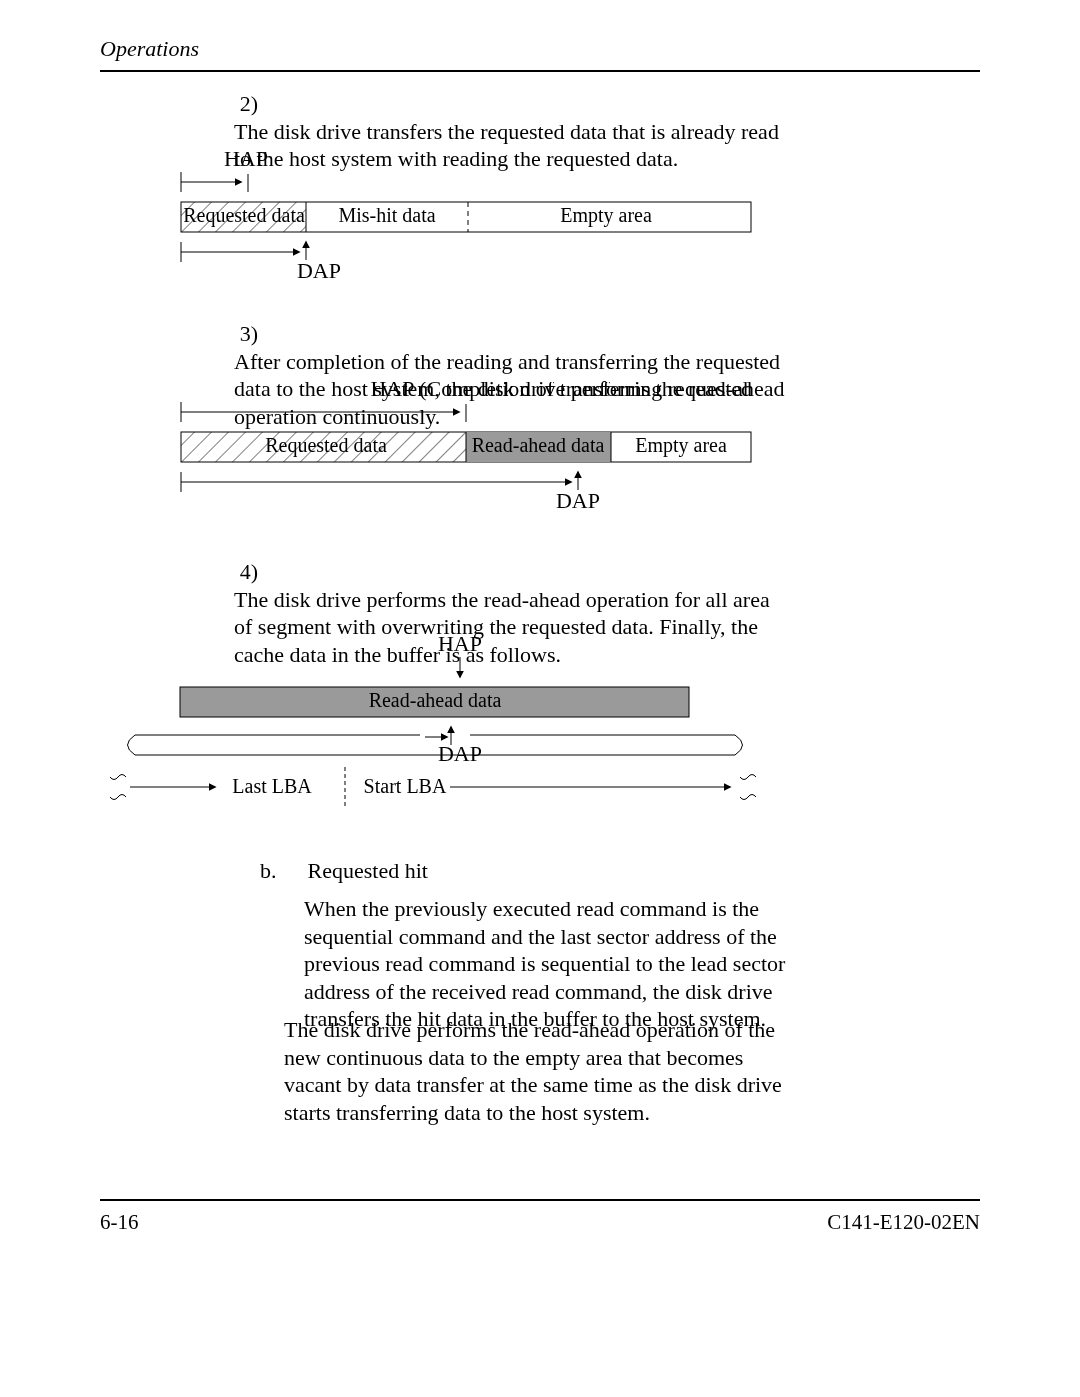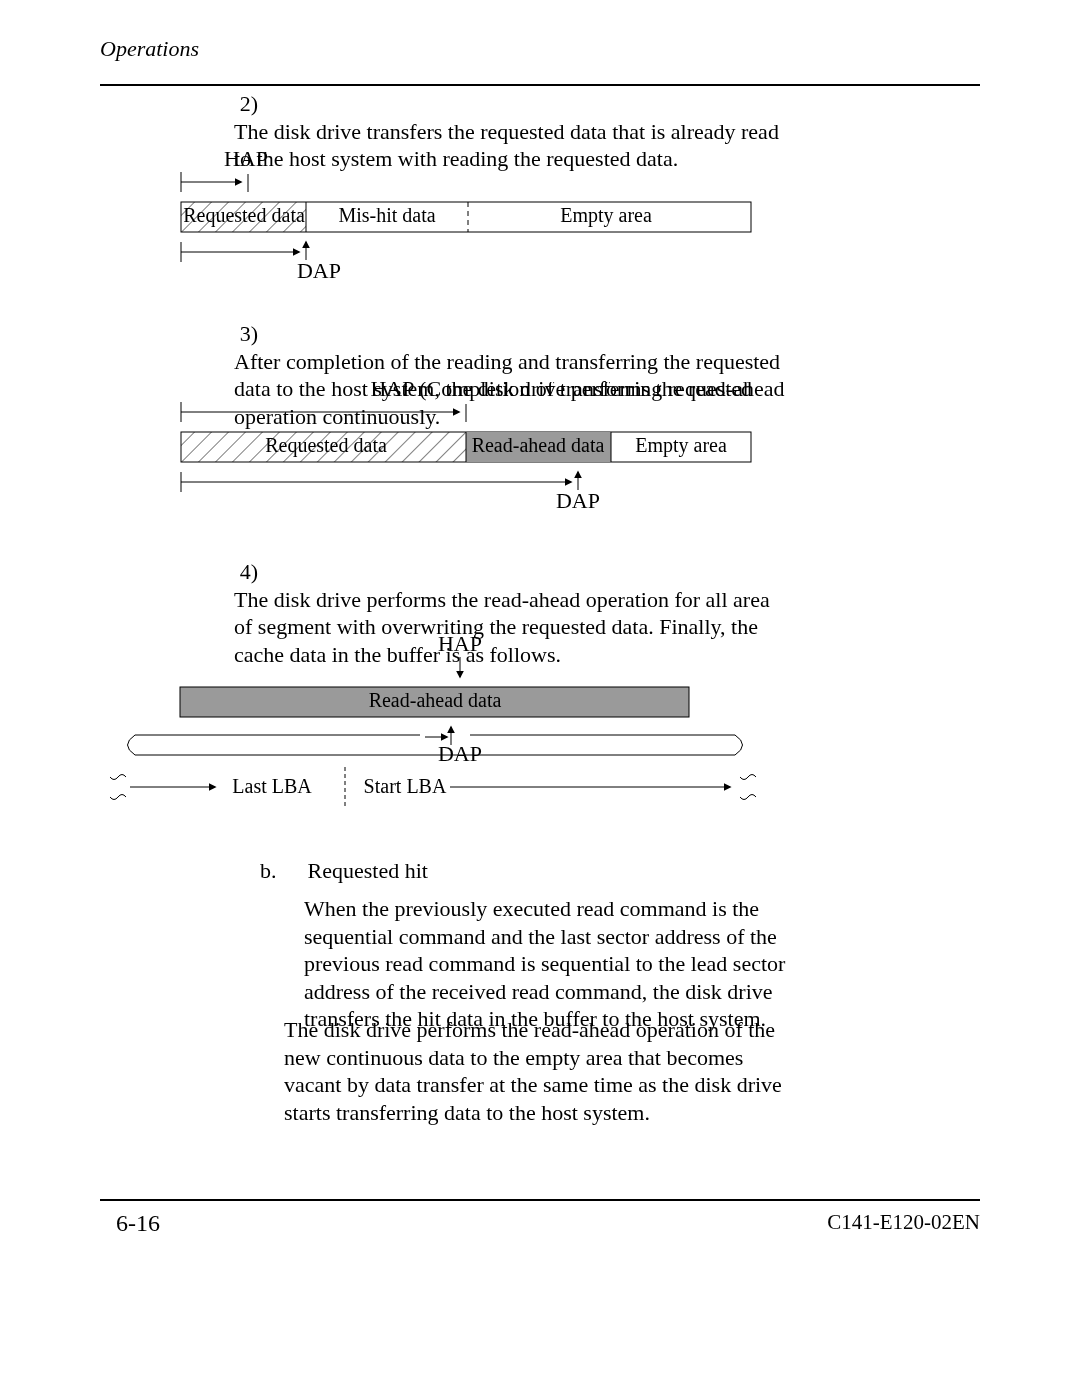--- a/index.html
+++ b/index.html
@@ -16,35 +16,34 @@
     box-sizing: border-box;
   }
   .header {
     position: absolute;
     top: 36px;
     left: 100px;
     right: 100px;
     border-bottom: 2px solid #000;
     font-style: italic;
     font-size: 22px;
-    padding-bottom: 22px;
+    padding-bottom: 8px;
   }
   .footer-line {
     position: absolute;
     left: 100px;
     right: 100px;
     top: 1199px;
     border-top: 2px solid #000;
   }
   .footer-left {
     position: absolute;
     left: 100px;
     top: 1210px;
-    font-size: 24px;
-    margin-left: 16px;
+    font-size: 21px;
   }
   .footer-right {
     position: absolute;
     right: 100px;
     top: 1210px;
     font-size: 21px;
   }
   .list-item {
     position: absolute;
     font-size: 22px;

